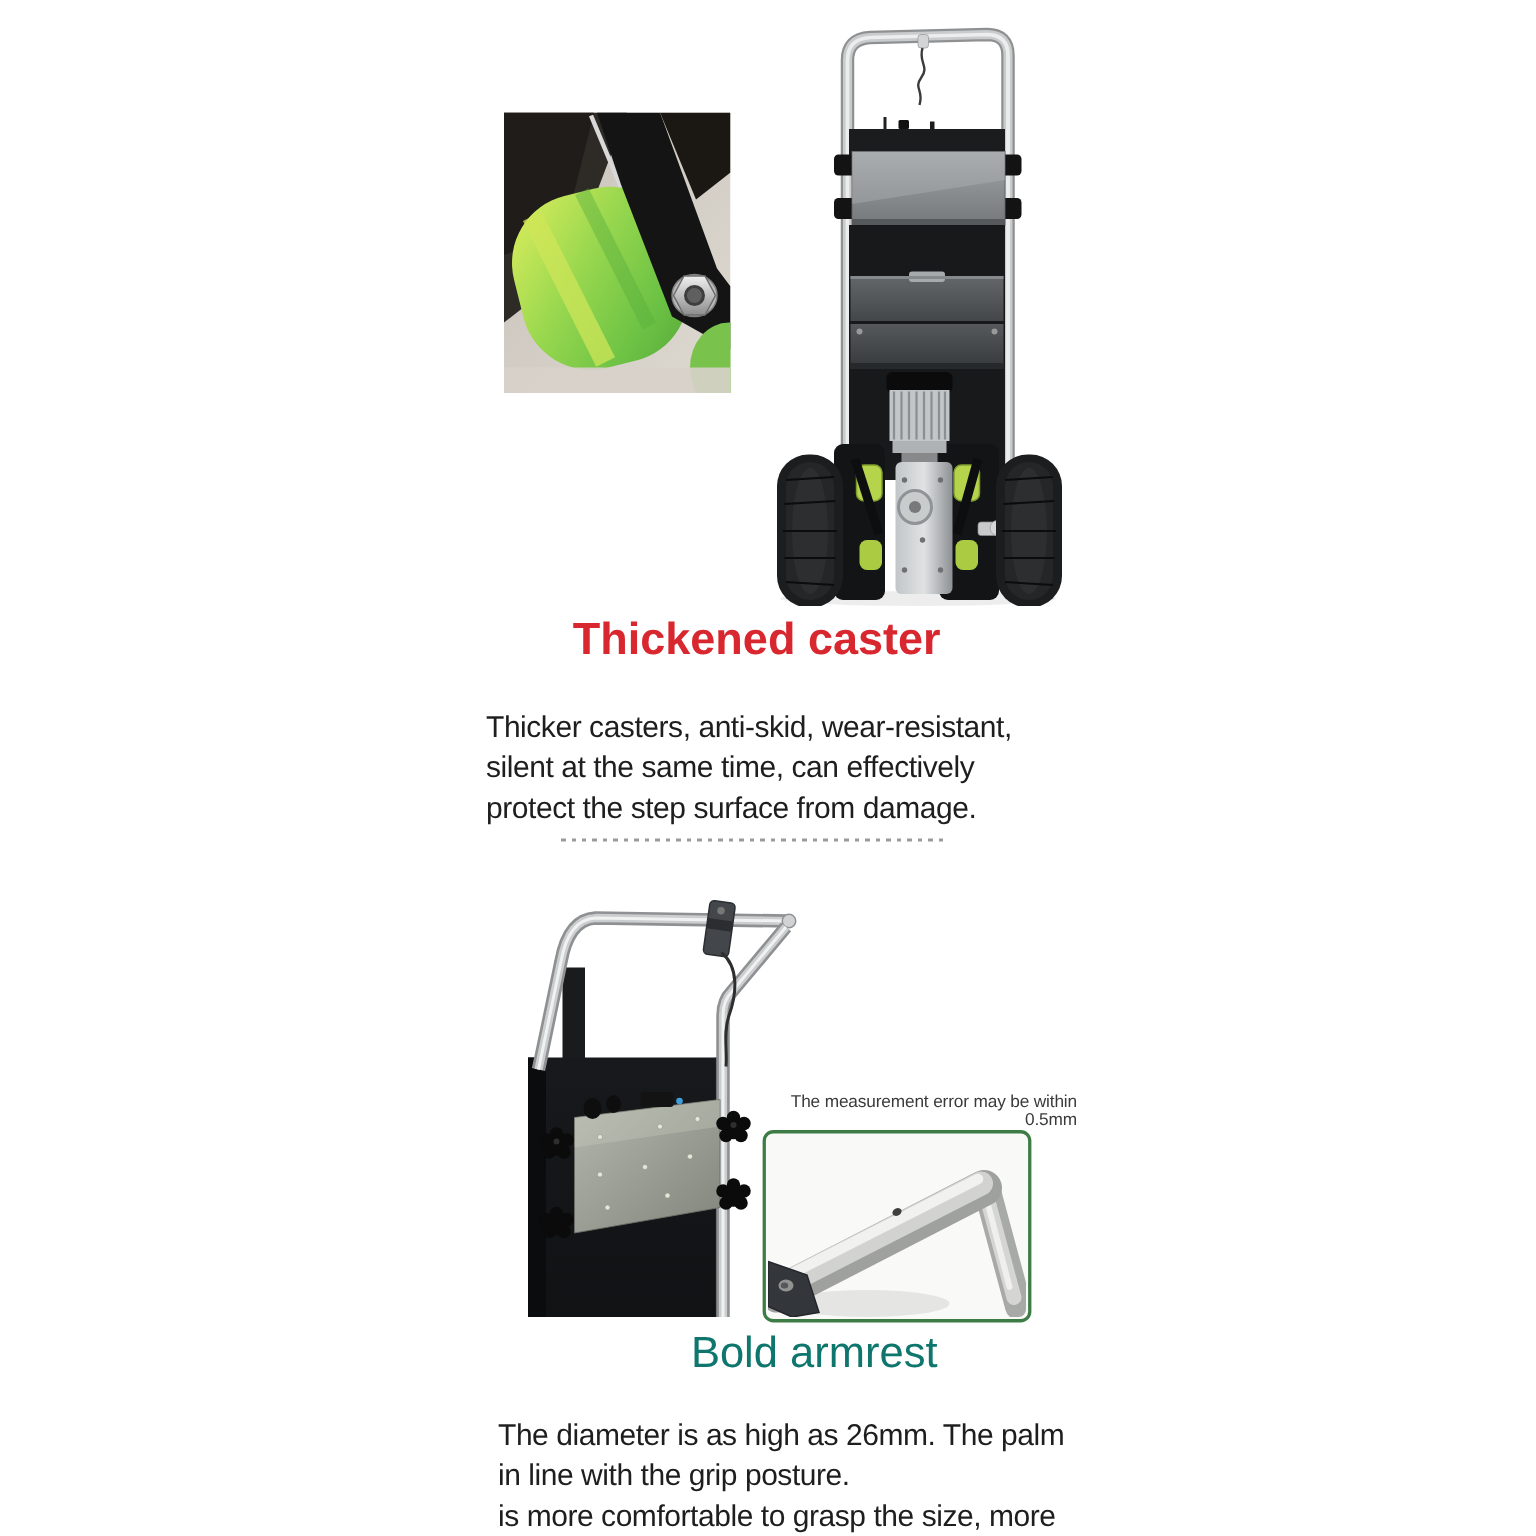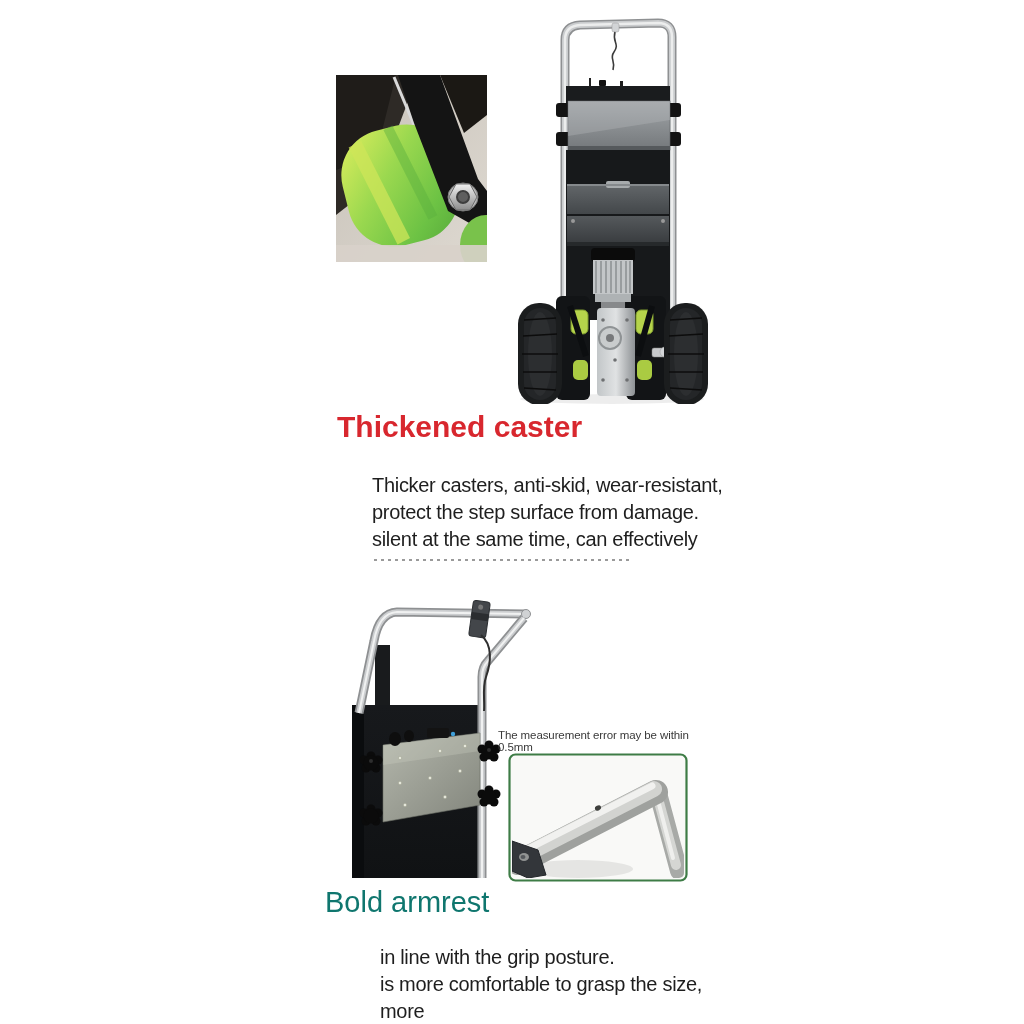--- a/index.html
+++ b/index.html
@@ -1,23 +1,23 @@
 <!DOCTYPE html>
 <html><head>
 <meta charset="utf-8">
 <style>
   html,body{margin:0;padding:0;background:#ffffff;}
   .canvas{position:relative;width:1024px;height:1024px;background:#fff;overflow:hidden;
           font-family:"Liberation Sans",sans-serif;color:#1f1f1f;}
   .abs{position:absolute;}
-  .sec-title{font-weight:bold;font-size:30px;color:#d8272e;text-align:left;letter-spacing:0;}
+  .sec-title{font-weight:bold;font-size:30px;color:#d8272e;text-align:right;letter-spacing:0;}
   .sec-title.regular{font-weight:normal;font-size:29px;color:#0f766e;}
   .para{font-size:20px;line-height:27px;letter-spacing:-0.3px;color:#1e1e1e;}
-  .para span{display:block;margin-left:48px;}
-  .note{font-size:11.5px;letter-spacing:-0.1px;color:#3a3a3a;}
+  .para span{display:block;}
+  .note{font-size:11.5px;letter-spacing:-0.1px;color:#3a3a3a;text-align:right;}
   .divider{height:2px;background:repeating-linear-gradient(90deg,#9a9a9a 0 3px,transparent 3px 7px);}
   svg{display:block;}
 </style>
 </head>
 <body>
 
 <div class="canvas">
 
   <div class="abs" style="left:336px;top:75px;width:151px;height:187px;">
     <svg width="151" height="187" viewBox="0 0 151 187">
@@ -173,22 +173,22 @@
           <line x1="170" y1="380" x2="202" y2="382"></line>
         </g>
       </g>
     </svg>
   </div>
 
   <div class="abs sec-title" style="left:337px;top:410px;width:290px;">Thickened caster</div>
 
   <div class="abs para" style="left:324px;top:472px;width:400px;">
     <span>Thicker casters, anti-skid, wear-resistant,</span>
+    <span>silent at the same time, can effectively</span>
     <span>protect the step surface from damage.</span>
-    <span>silent at the same time, can effectively</span>
   </div>
 
   <div class="abs divider" style="left:374px;top:559px;width:258px;"></div>
 
   <div class="abs" style="left:345px;top:593px;width:215px;height:300px;">
     <svg width="215" height="300" viewBox="0 0 215 300">
       <defs>
         <linearGradient id="gPanel" x1="0" y1="0" x2="0" y2="1">
           <stop offset="0" stop-color="#17191c"></stop>
             <stop offset="1" stop-color="#101214"></stop>
@@ -302,17 +302,18 @@
         <polygon points="4,88 30,97 38,122 20,125 4,118" fill="#33363a" stroke="#23262a"></polygon>
         <ellipse cx="16" cy="104" rx="5" ry="4" fill="#b9bbb8" opacity="0.7"></ellipse>
         <ellipse cx="15" cy="104" rx="2.5" ry="2" fill="#55585c"></ellipse>
       </g>
     </svg>
   </div>
 
   <div class="abs sec-title regular" style="left:325px;top:886px;width:300px;">Bold armrest</div>
 
   <div class="abs para" style="left:332px;top:944px;width:400px;">
+    <span>The diameter is as high as 26mm. The palm</span>
     <span>in line with the grip posture.</span>
     <span>is more comfortable to grasp the size, more</span>
   </div>
 
 </div>
 
 </body></html>

